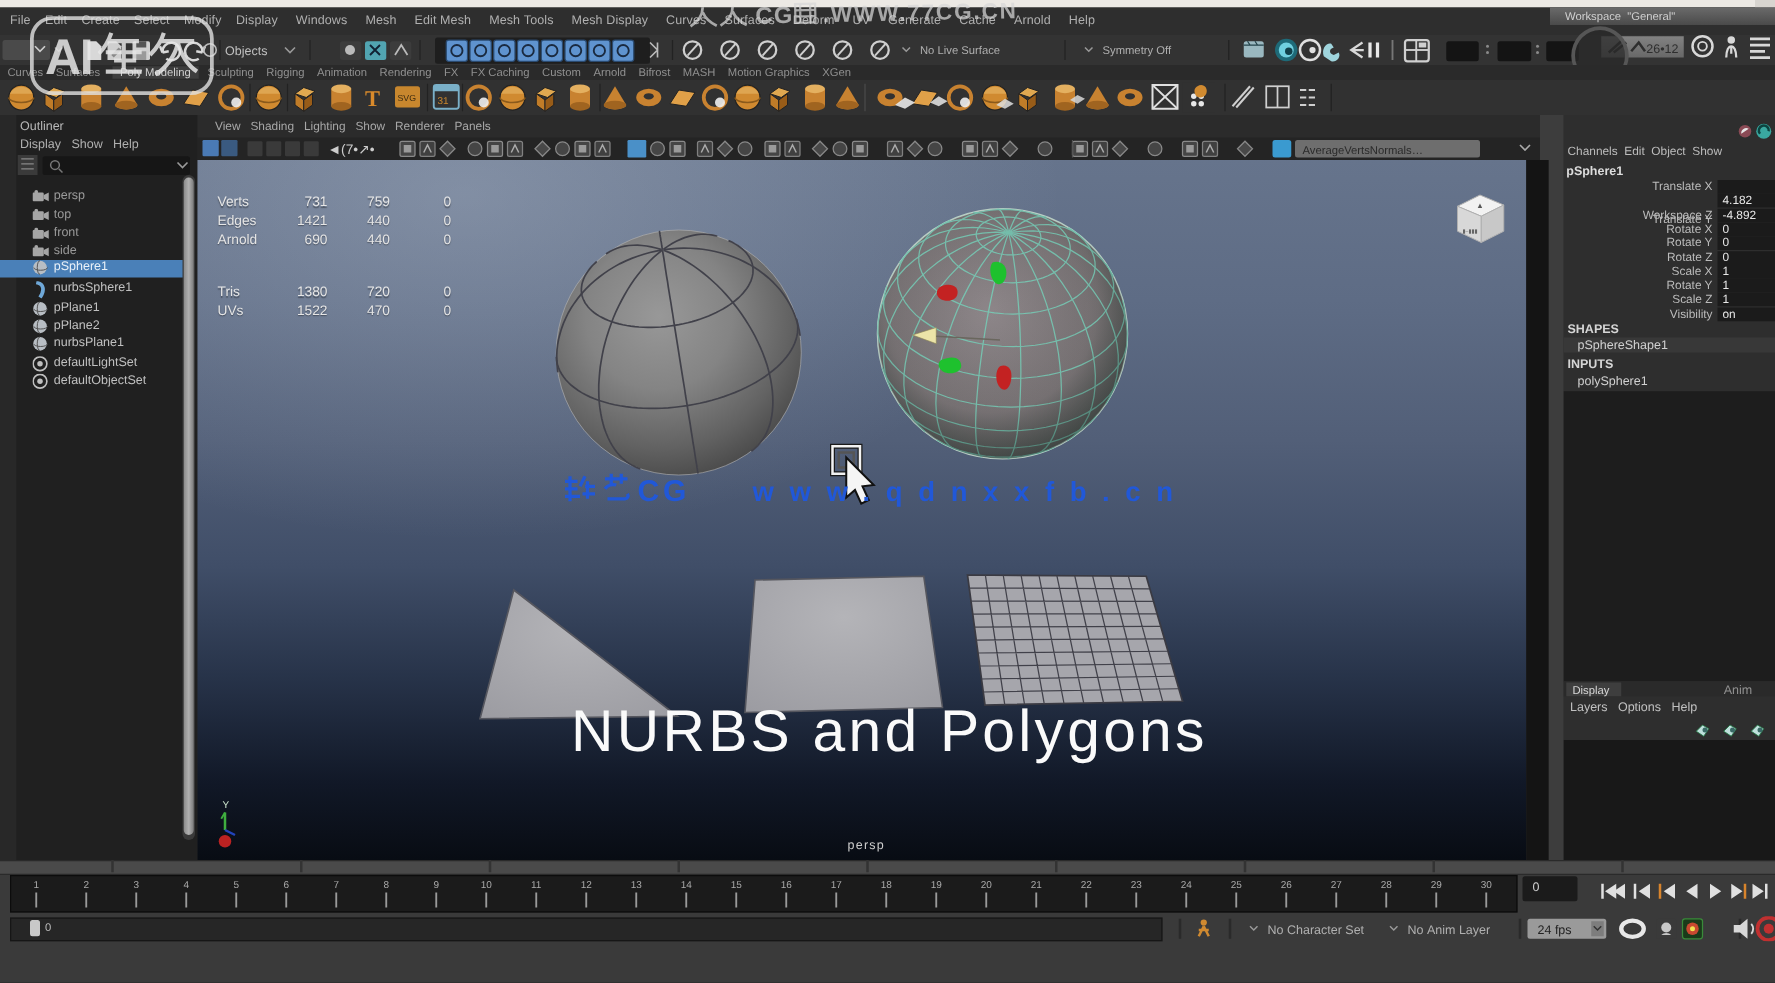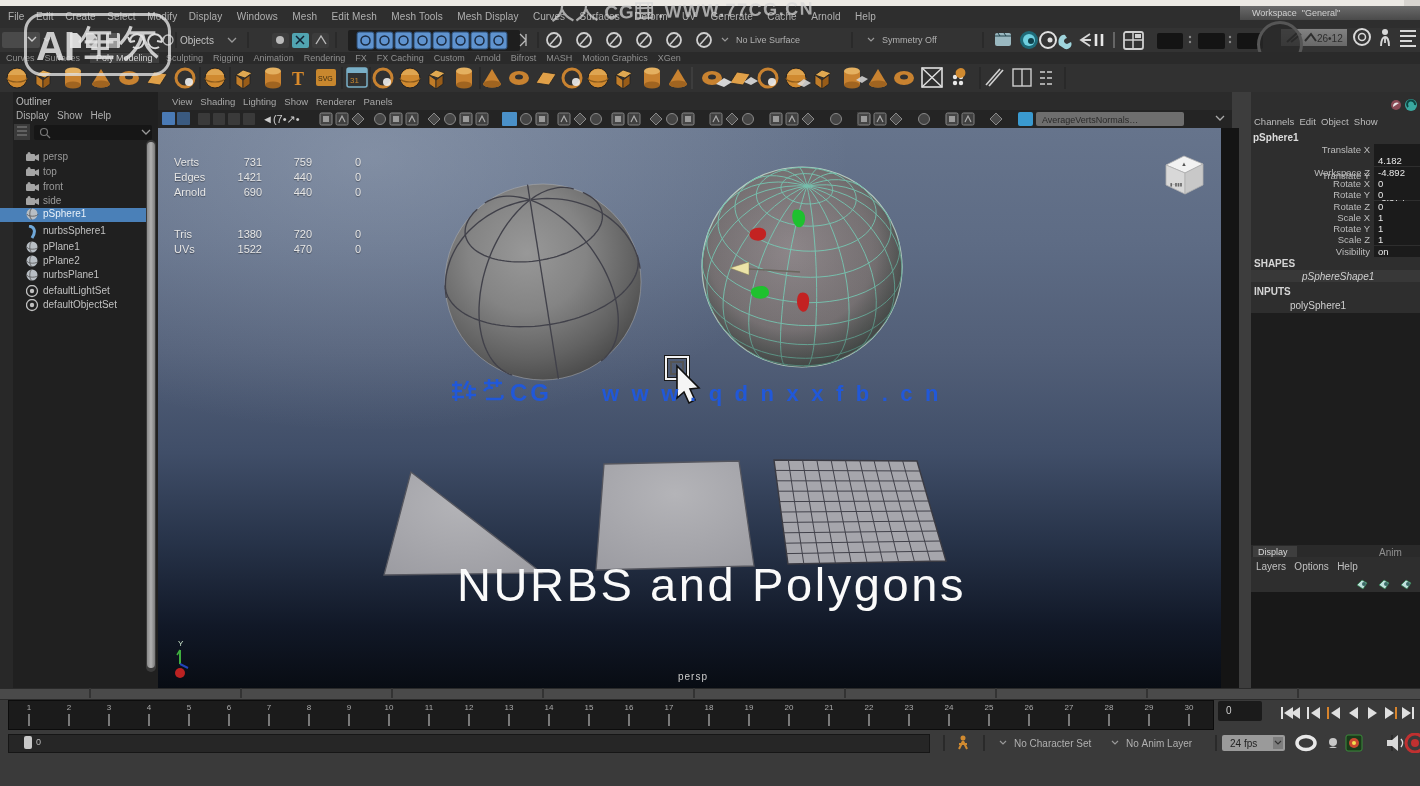--- a/index.html
+++ b/index.html
@@ -610,23 +610,23 @@
 <div class="abs txt" style="left:1280px;top:223.10000000000008px;width:90px;text-align:right;font-size:9.5px;color:#bcbcbc;">Rotate Y</div>
 <div class="abs txt" style="left:1378px;top:223.10000000000008px;font-size:9.5px;color:#e8e8e8;">1</div>
 <div class="abs" style="left:1374px;top:234.4000000000001px;width:46px;height:11px;background:#1b1b1b;"></div>
 <div class="abs txt" style="left:1280px;top:234.4000000000001px;width:90px;text-align:right;font-size:9.5px;color:#bcbcbc;">Scale Z</div>
 <div class="abs txt" style="left:1378px;top:234.4000000000001px;font-size:9.5px;color:#e8e8e8;">1</div>
 <div class="abs" style="left:1374px;top:245.7000000000001px;width:46px;height:11px;background:#1b1b1b;"></div>
 <div class="abs txt" style="left:1280px;top:245.7000000000001px;width:90px;text-align:right;font-size:9.5px;color:#bcbcbc;">Visibility</div>
 <div class="abs txt" style="left:1378px;top:245.7000000000001px;font-size:9.5px;color:#e8e8e8;">on</div>
 <div class="abs txt" style="left:1254px;top:258px;font-size:10px;color:#d5d5d5;font-weight:bold;">SHAPES</div>
 <div class="abs" style="left:1251px;top:270px;width:169px;height:12px;background:#383838;"></div>
-<div class="abs txt" style="left:1302px;top:271px;font-size:10px;color:#d0d0d0;font-style:italic;">pSphereShape1</div>
+<div class="abs txt" style="left:1262px;top:271px;font-size:10px;color:#d0d0d0;">pSphereShape1</div>
 <div class="abs txt" style="left:1254px;top:286px;font-size:10px;color:#d5d5d5;font-weight:bold;">INPUTS</div>
-<div class="abs txt" style="left:1262px;top:300px;font-size:10px;color:#d0d0d0;margin-left:28px;">polySphere1</div>
+<div class="abs txt" style="left:1262px;top:300px;font-size:10px;color:#d0d0d0;">polySphere1</div>
 <div class="abs" style="left:1251px;top:313px;width:169px;height:232px;background:#1d1d1d;"></div>
 <div class="abs" style="left:1251px;top:545px;width:169px;height:12px;background:#2a2a2a;"></div>
 <div class="abs" style="left:1253px;top:546px;width:44px;height:11px;background:#3e3e3e;"></div>
 <div class="abs txt" style="left:1258px;top:547px;font-size:9px;color:#d8d8d8;">Display</div>
 <div class="abs txt" style="left:1379px;top:547px;font-size:10px;color:#909090;">Anim</div>
 <div class="abs txt" style="left:1256px;top:561px;font-size:10px;color:#c0c0c0;">Layers&nbsp;&nbsp;&nbsp;Options&nbsp;&nbsp;&nbsp;Help</div>
 <svg class="abs" style="left:1355px;top:578px;" width="62" height="14">
     <g transform="translate(8,0)">
       <path d="M-6,7 l5,-5 l5,3 l-4,6 Z" fill="#bfe0dc" stroke="#274" stroke-width="0.7"></path>
       <circle cx="1" cy="6" r="2" fill="#3a6a66"></circle>

